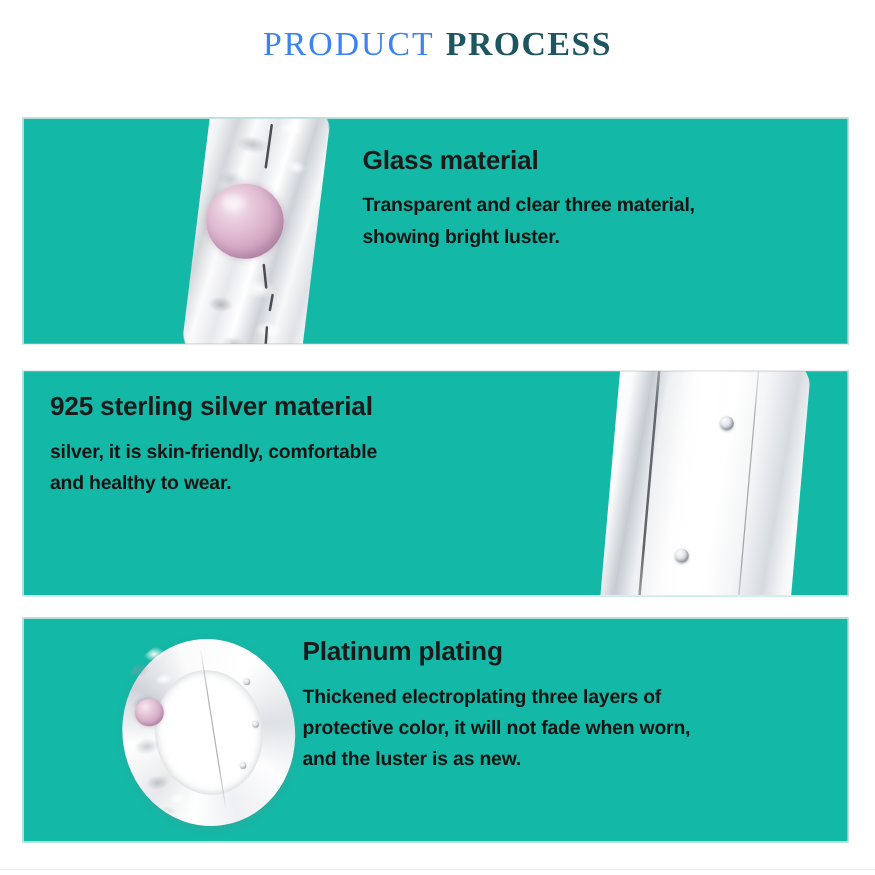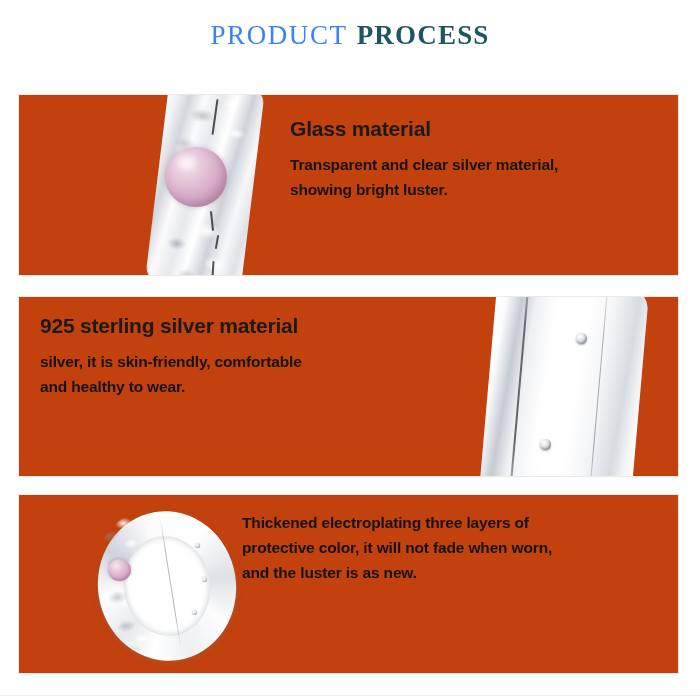--- a/index.html
+++ b/index.html
@@ -24,21 +24,21 @@
   }
   .title-wrap .t-bold{
     font-size:27px;letter-spacing:1.2px;color:#1d5560;font-weight:700;
     margin-left:9px;
   }
 
   
   .card{
     position:absolute;left:18px;width:661px;
     border:1px solid #e9e9e9;
-    background:#c2410c;
+    background:#14b8a6;
     box-sizing:border-box;
     overflow:hidden;
   }
   #card1{top:94px;height:182px;}
   #card2{top:296px;height:181px;}
   #card3{top:494px;height:180px;}
 
   .txtblock{position:absolute;}
   .heading{
     font-size:21px;font-weight:700;color:#1a1a1a;
@@ -214,21 +214,21 @@
       <div class="band"></div>
       <div class="crease cr1"></div>
       <div class="crease cr2"></div>
       <div class="crease cr3"></div>
       <div class="crease cr4"></div>
       <div class="stone"></div>
     </div>
 
     <div class="txtblock" id="c1text">
       <div class="heading">Glass material</div>
-      <div class="body-line">Transparent and clear silver material,</div>
+      <div class="body-line">Transparent and clear three material,</div>
       <div class="body-line">showing bright luster.</div>
     </div>
 
   </div>
 
   <div class="card" id="card2">
 
     <div class="txtblock" id="c2text">
       <div class="heading">925 sterling silver material</div>
       <div class="body-line">silver, it is skin-friendly, comfortable</div>
@@ -252,20 +252,21 @@
       <div class="ring"></div>
       <div class="tex"></div>
       <div class="rimline"></div>
       <div class="stone3"></div>
       <div class="dot d1"></div>
       <div class="dot d2"></div>
       <div class="dot d3"></div>
     </div>
 
     <div class="txtblock" id="c3text">
+      <div class="heading">Platinum plating</div>
       <div class="body-line">Thickened electroplating three layers of</div>
       <div class="body-line">protective color, it will not fade when worn,</div>
       <div class="body-line">and the luster is as new.</div>
     </div>
 
   </div>
 
   <div class="bottom-rule"></div>
 
 </div>

